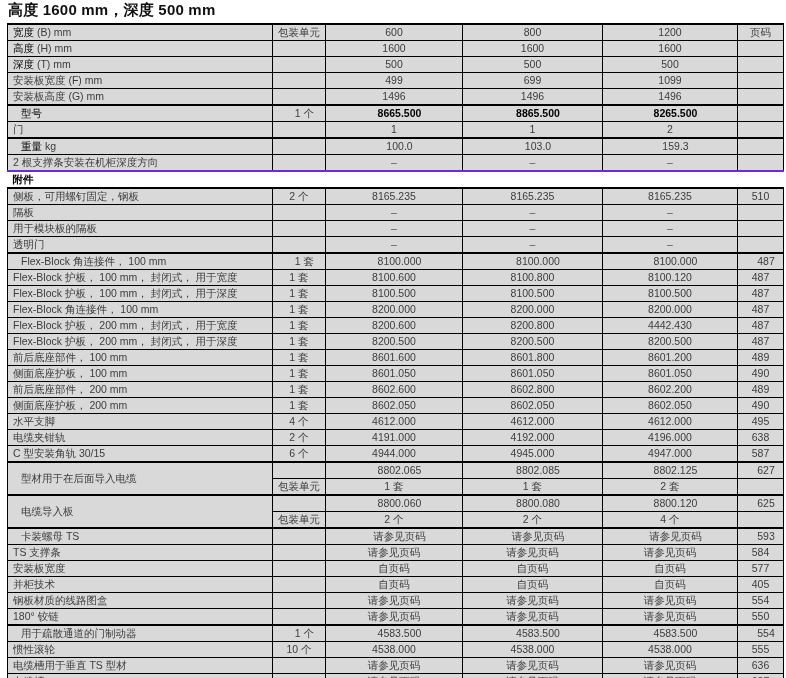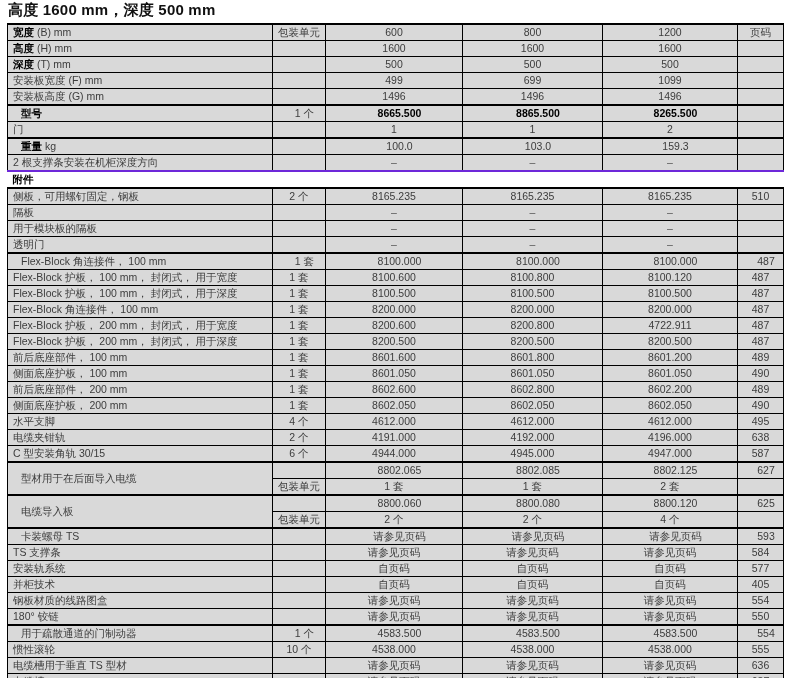--- a/index.html
+++ b/index.html
@@ -7,21 +7,21 @@
   .page{width:696px;height:678px;position:relative;}
   .title{font-size:15px;font-weight:bold;color:#111;padding:1px 0 3px 8px;letter-spacing:.2px;}
   table.spec{border-collapse:collapse;table-layout:fixed;margin-left:7px;width:776px;
     border-top:2px solid #000;}
   col.c-label{width:265px;} col.c-pkg{width:53px;} col.c-v1{width:137px;}
   col.c-v2{width:140px;} col.c-v3{width:135px;} col.c-pg{width:46px;}
   td{border:1px solid #000;background:#d9d9d9;font-size:10.5px;color:#3c3c3c;
      height:15px;padding:0 2px;line-height:13px;white-space:nowrap;overflow:hidden;}
   td.label{text-align:left;padding-left:5px;}
   td.c{text-align:center;}
-  .bseg{font-weight:bold;color:#000;}
+  .bseg{font-weight:normal;color:#000;}
   td.vbold{font-weight:bold;color:#000;}
   tr.thick td{border-top-width:2px;padding-left:13px;}
   tr.section td{background:#ffffff;border-left:none;border-right:none;
      border-top:2px solid #6d28d9;border-bottom:2px solid #000;
      font-weight:bold;color:#000;}
   td.dash{color:#555;}
 </style>
 </head>
 <body>
 
@@ -174,21 +174,21 @@
           <td class="c">8200.000</td>
           <td class="c">8200.000</td>
           <td class="c">8200.000</td>
           <td class="c">487</td>
         </tr>
         <tr>
           <td class="label">Flex-Block 护板， 200 mm， 封闭式， 用于宽度</td>
           <td class="c">1 套</td>
           <td class="c">8200.600</td>
           <td class="c">8200.800</td>
-          <td class="c">4722.911</td>
+          <td class="c">4442.430</td>
           <td class="c">487</td>
         </tr>
         <tr>
           <td class="label">Flex-Block 护板， 200 mm， 封闭式， 用于深度</td>
           <td class="c">1 套</td>
           <td class="c">8200.500</td>
           <td class="c">8200.500</td>
           <td class="c">8200.500</td>
           <td class="c">487</td>
         </tr>
@@ -288,21 +288,21 @@
         </tr>
         <tr>
           <td class="label">TS 支撑条</td>
           <td class="c"></td>
           <td class="c">请参见页码</td>
           <td class="c">请参见页码</td>
           <td class="c">请参见页码</td>
           <td class="c">584</td>
         </tr>
         <tr>
-          <td class="label">安装轨系统</td>
+          <td class="label">安装板宽度</td>
           <td class="c"></td>
           <td class="c">自页码</td>
           <td class="c">自页码</td>
           <td class="c">自页码</td>
           <td class="c">577</td>
         </tr>
         <tr>
           <td class="label">并柜技术</td>
           <td class="c"></td>
           <td class="c">自页码</td>

